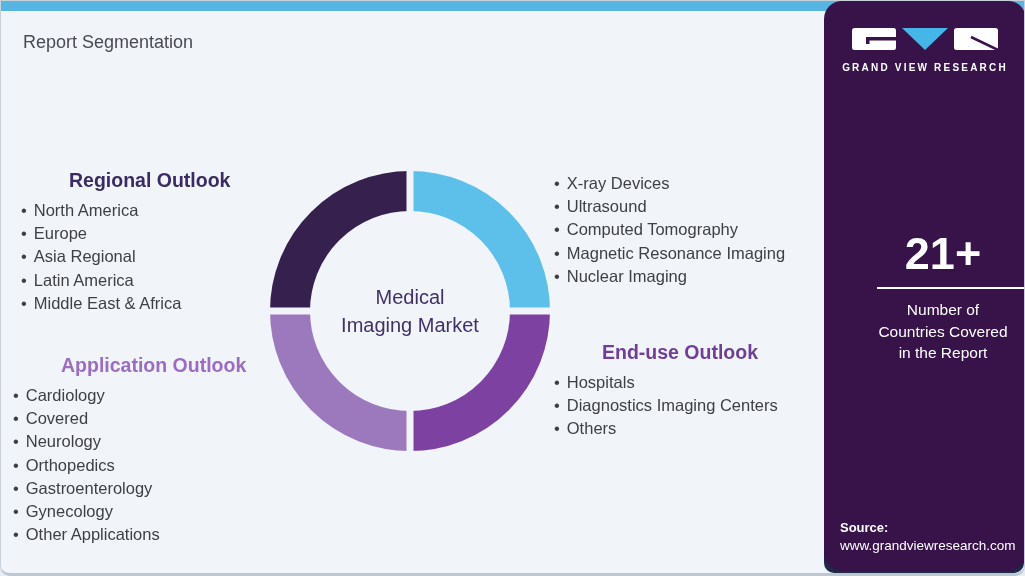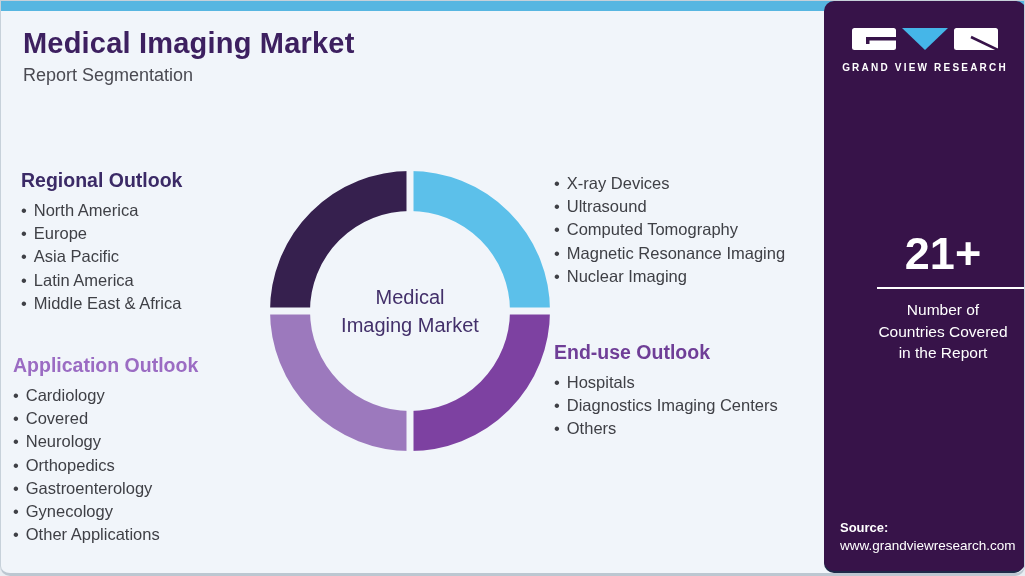--- a/index.html
+++ b/index.html
@@ -19,21 +19,21 @@
   .top-strip {
     position: absolute; top: 0; left: 0; right: 0; height: 10px;
     background: #57b6e1; z-index: 1;
   }
 
   .header { position: absolute; left: 22px; top: 26px; z-index: 1; }
   .page-title { font-size: 29px; font-weight: bold; color: #3d2060; letter-spacing: 0.2px; }
   .page-subtitle { font-size: 18px; color: #4a4a52; margin-top: 5px; }
 
   .outlook { position: absolute; z-index: 1; }
-  .outlook h2 { font-size: 19.5px; font-weight: bold; margin-bottom: 7px; }
+  .outlook h2 { font-size: 19.5px; font-weight: bold; margin-bottom: 7px; margin-left: 48px; }
   .outlook.regional    { left: 20px;  top: 168px; width: 250px; }
   .outlook.application { left: 12px;  top: 353px; width: 260px; }
   .outlook.technology  { left: 553px; top: 171px; width: 275px; }
   .outlook.enduse      { left: 553px; top: 340px; width: 275px; }
   .outlook.regional h2    { color: #3b2a66; }
   .outlook.application h2 { color: #9b6cc3; }
   .outlook.technology h2  { color: #45b5e5; }
   .outlook.enduse h2      { color: #6f3e97; }
 
   .list .li { display: flex; align-items: baseline; font-size: 16.5px; color: #3f4046; line-height: 23.2px; }
@@ -45,21 +45,21 @@
     align-items: center; justify-content: center; text-align: center;
     font-size: 20px; color: #43306a; line-height: 28px;
   }
 
   .sidebar-footer {
     position: absolute; left: 823px; right: 0; bottom: 0; height: 26px;
     background: #1e2a49; border-radius: 0 0 10px 10px; z-index: 2;
   }
   .sidebar {
     position: absolute; left: 823px; top: 0; width: 202px; height: 570px;
-    background: #371349; border-radius: 10px; z-index: 3; color: #fff;
+    background: #371349; border-radius: 18px; z-index: 3; color: #fff;
   }
   .logo { position: absolute; top: 26px; left: 0; width: 100%; text-align: center; }
   .brand-name { margin-top: 7px; font-size: 10px; font-weight: bold; letter-spacing: 2.2px; color: #fff; white-space: nowrap; }
 
   .stat { position: absolute; top: 230px; left: 0; width: 100%; text-align: center; padding-left: 36px; }
   .stat-value { font-size: 45px; font-weight: bold; line-height: 1; }
   .stat-divider { height: 2px; background: #fff; margin: 11px 0 10px 17px; }
   .stat-label { font-size: 15.5px; line-height: 21.5px; padding: 0 13px; }
 
   .source { position: absolute; left: 16px; top: 519px; }
@@ -67,38 +67,37 @@
   .source-url { font-size: 13.5px; margin-top: 3px; }
 </style>
 </head>
 <body>
 
 <div class="canvas">
 
   <div class="top-strip"></div>
 
   <div class="header">
-    <div class="page-title">Medical Imaging Market</div>
     <div class="page-subtitle">Report Segmentation</div>
   </div>
 
   <section class="outlook regional">
     <h2>Regional Outlook</h2>
     <div class="list">
         <div class="li">
           <span class="dot">•</span>
           <span>North America</span>
         </div>
         <div class="li">
           <span class="dot">•</span>
           <span>Europe</span>
         </div>
         <div class="li">
           <span class="dot">•</span>
-          <span>Asia Pacific</span>
+          <span>Asia Regional</span>
         </div>
         <div class="li">
           <span class="dot">•</span>
           <span>Latin America</span>
         </div>
         <div class="li">
           <span class="dot">•</span>
           <span>Middle East &amp; Africa</span>
         </div>
       </div>

